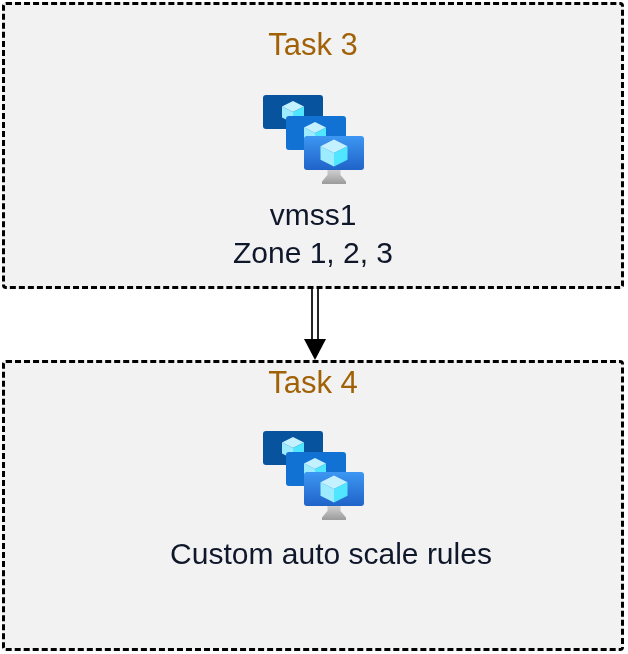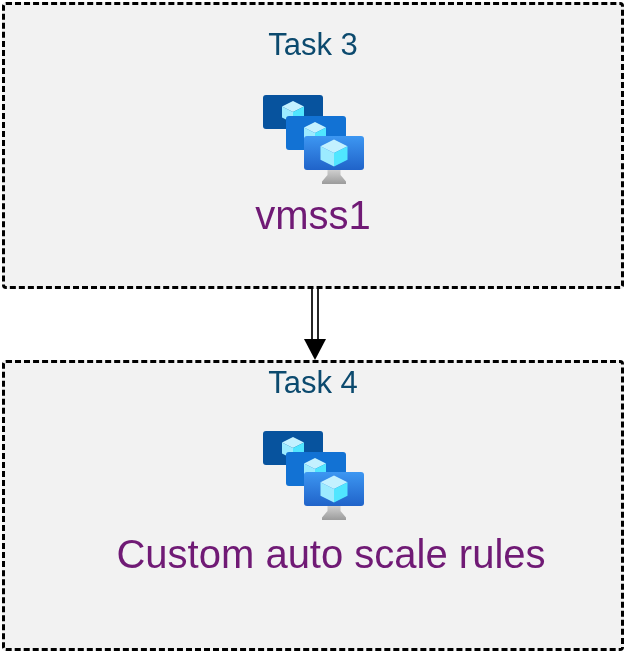--- a/index.html
+++ b/index.html
@@ -30,34 +30,34 @@
     text-align: center;
   }
   .box-top    { top: 2px;   height: 287px; }
   .box-bottom { top: 360px; height: 291px; }
 
   .task-title {
     margin: 0;
     font-size: 31px;
     font-weight: 400;
     line-height: 40px;
-    color: #0c4a6e;
+    color: #a16207;
   }
   .box-top    .task-title { margin-top: 20px; }
   .box-bottom .task-title { }
 
   .icon-wrap { line-height: 0; }
   .box-top    .icon-wrap { margin-top: 30px; }
   .box-bottom .icon-wrap { margin-top: 28px; }
 
   .caption {
-    font-size: 40px;
+    font-size: 30px;
     font-weight: 400;
     line-height: 38px;
-    color: #701a75;
+    color: #0f172a;
   }
   .box-top    .caption { margin-top: 11px; }
   .box-bottom .caption { margin-top: 14px; margin-left: 36px; }
 
   .connector {
     position: absolute;
     left: 300px;
     top: 287px;
     width: 30px;
     height: 74px;
@@ -109,20 +109,21 @@
 
   <section class="task-box box-top">
     <h2 class="task-title">Task 3</h2>
     <div class="icon-wrap">
       <svg viewBox="0 0 101 90" width="101" height="90">
         <use href="#vmss-icon-shape"></use>
       </svg>
     </div>
     <div class="caption">
       <div>vmss1</div>
+      <div>Zone 1, 2, 3</div>
     </div>
   </section>
 
   <svg class="connector" viewBox="0 0 30 74">
     <line x1="12" y1="0" x2="12" y2="56" stroke="#000000" stroke-width="1.7"></line>
     <line x1="18" y1="0" x2="18" y2="56" stroke="#000000" stroke-width="1.7"></line>
     <polygon points="4,52 26,52 15,73" fill="#000000"></polygon>
   </svg>
 
   <section class="task-box box-bottom">

